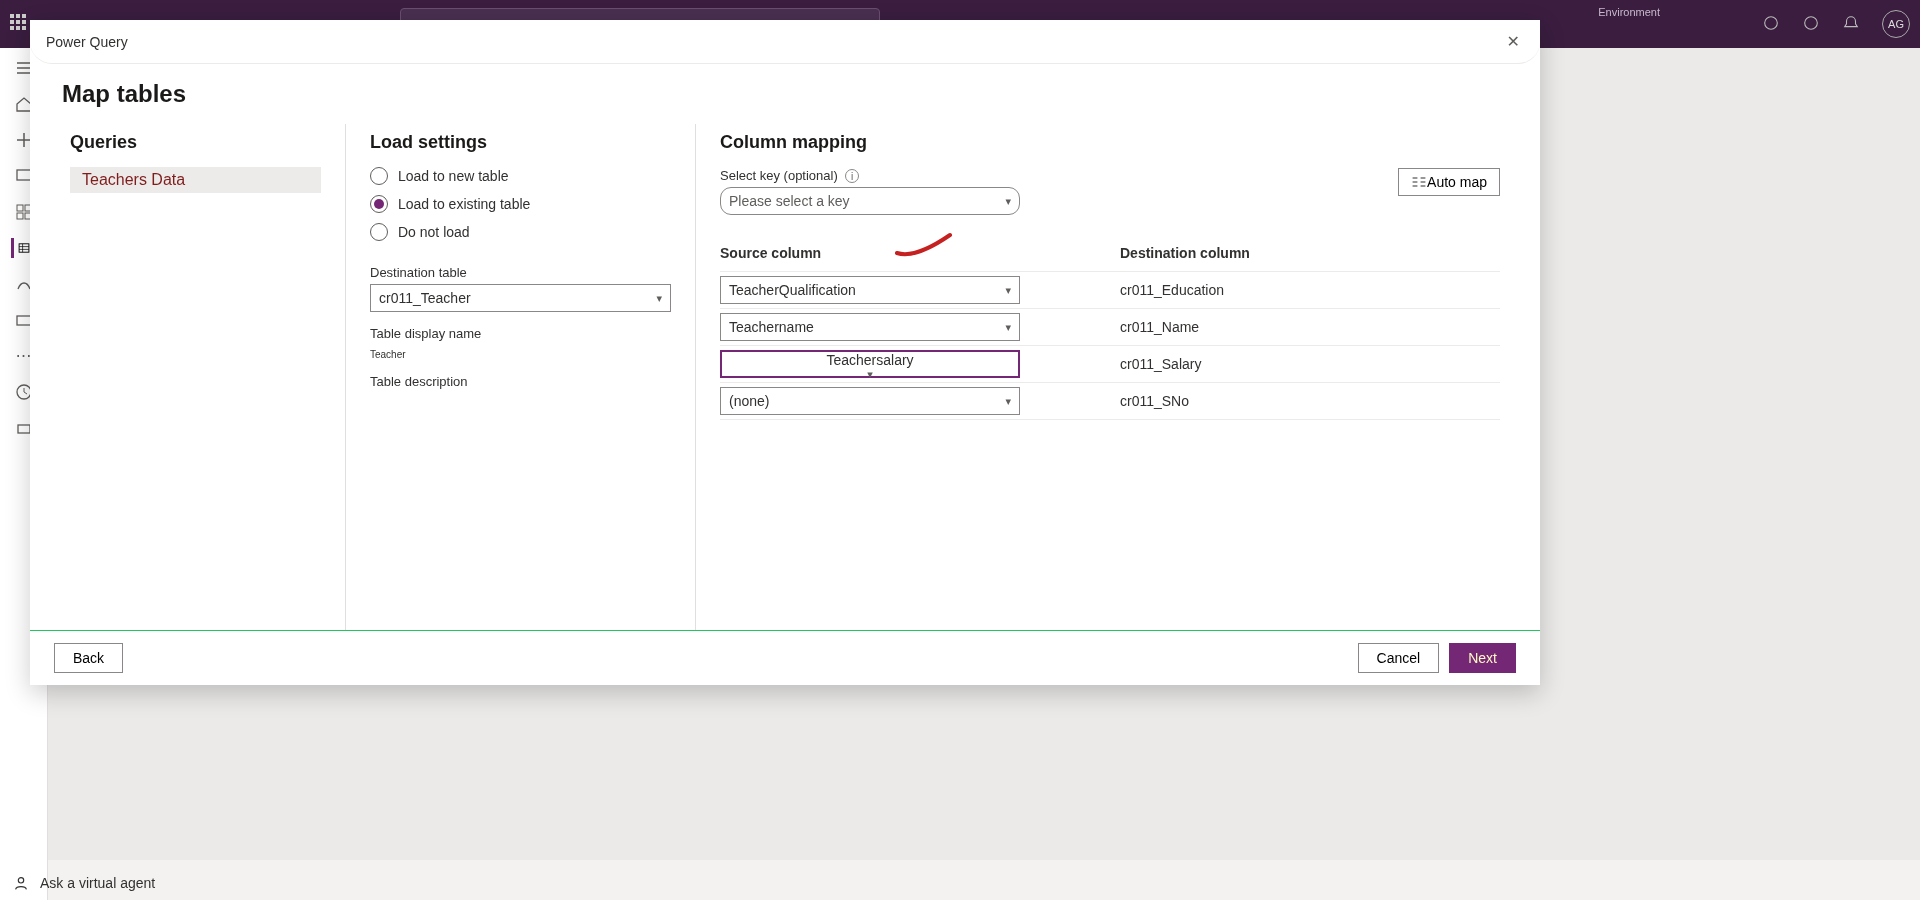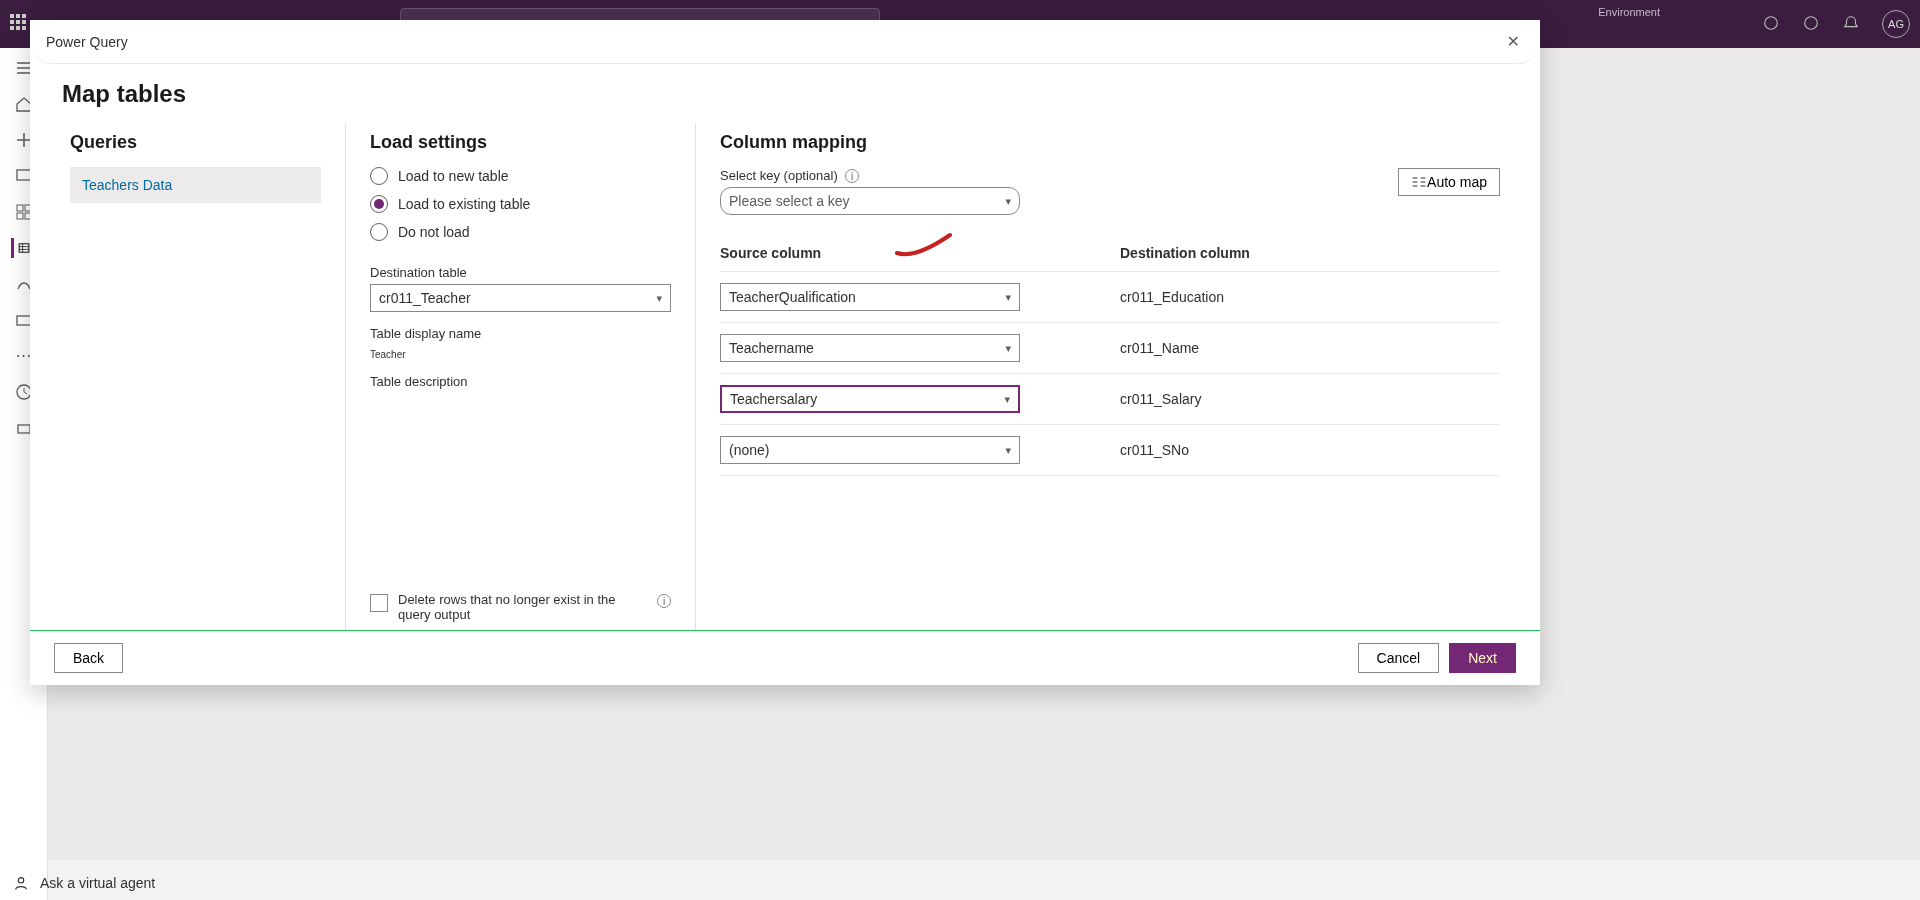--- a/index.html
+++ b/index.html
@@ -147,23 +147,23 @@
 
   .section-title {
     font-size: 18px;
     font-weight: 700;
     margin-bottom: 14px;
     color: #1b1a19;
   }
 
   .query-item {
     background: #edebe9;
-    padding: 10px 12px;
-    font-size: 14px;
-    color: #0369a1;
+    padding: 4px 12px;
+    font-size: 16px;
+    color: #7f1d1d;
   }
 
   .radio-row {
     display: flex;
     align-items: center;
     gap: 10px;
     margin-bottom: 10px;
     font-size: 14px;
     color: #323130;
   }
@@ -254,24 +254,24 @@
   .red-swoosh {
     position: absolute;
     left: 175px;
     top: -14px;
   }
 
   .map-row {
     display: flex;
     align-items: center;
     border-top: 1px solid #edebe9;
-    padding: 11px 0;
+    padding: 4px 0;
   }
   .map-row .select-box { width: 300px; }
-  .map-row .select-box.active { border: 2px solid #742774; }
+  .map-row .select-box.active { border: 2px solid #742774; flex-direction: column; }
   .map-row .dst-val {
     font-size: 14px;
     color: #323130;
     padding-left: 100px;
     flex: 1;
   }
   .map-row:last-child { border-bottom: 1px solid #edebe9; }
 
   .modal-footer {
     border-top: 1px solid #22c55e;
@@ -408,25 +408,20 @@
         <div class="select-box">
           <span>cr011_Teacher</span>
           <span class="chev">▾</span>
         </div>
 
         <div class="fld-label">Table display name</div>
         <div class="plain-text">Teacher</div>
 
         <div class="fld-label">Table description</div>
 
-        <div class="checkbox-row">
-          <div class="checkbox-box"></div>
-          <span style="flex:1;">Delete rows that no longer exist in the query output</span>
-          <span class="info-i">i</span>
-        </div>
       </div>
 
       <div class="col col-map">
         <div class="map-top">
           <div>
             <div class="section-title">Column mapping</div>
             <div class="fld-label" style="margin-top:4px;">
               <span>Select key (optional)</span>
               &nbsp;<span class="info-i">i</span>
             </div>

